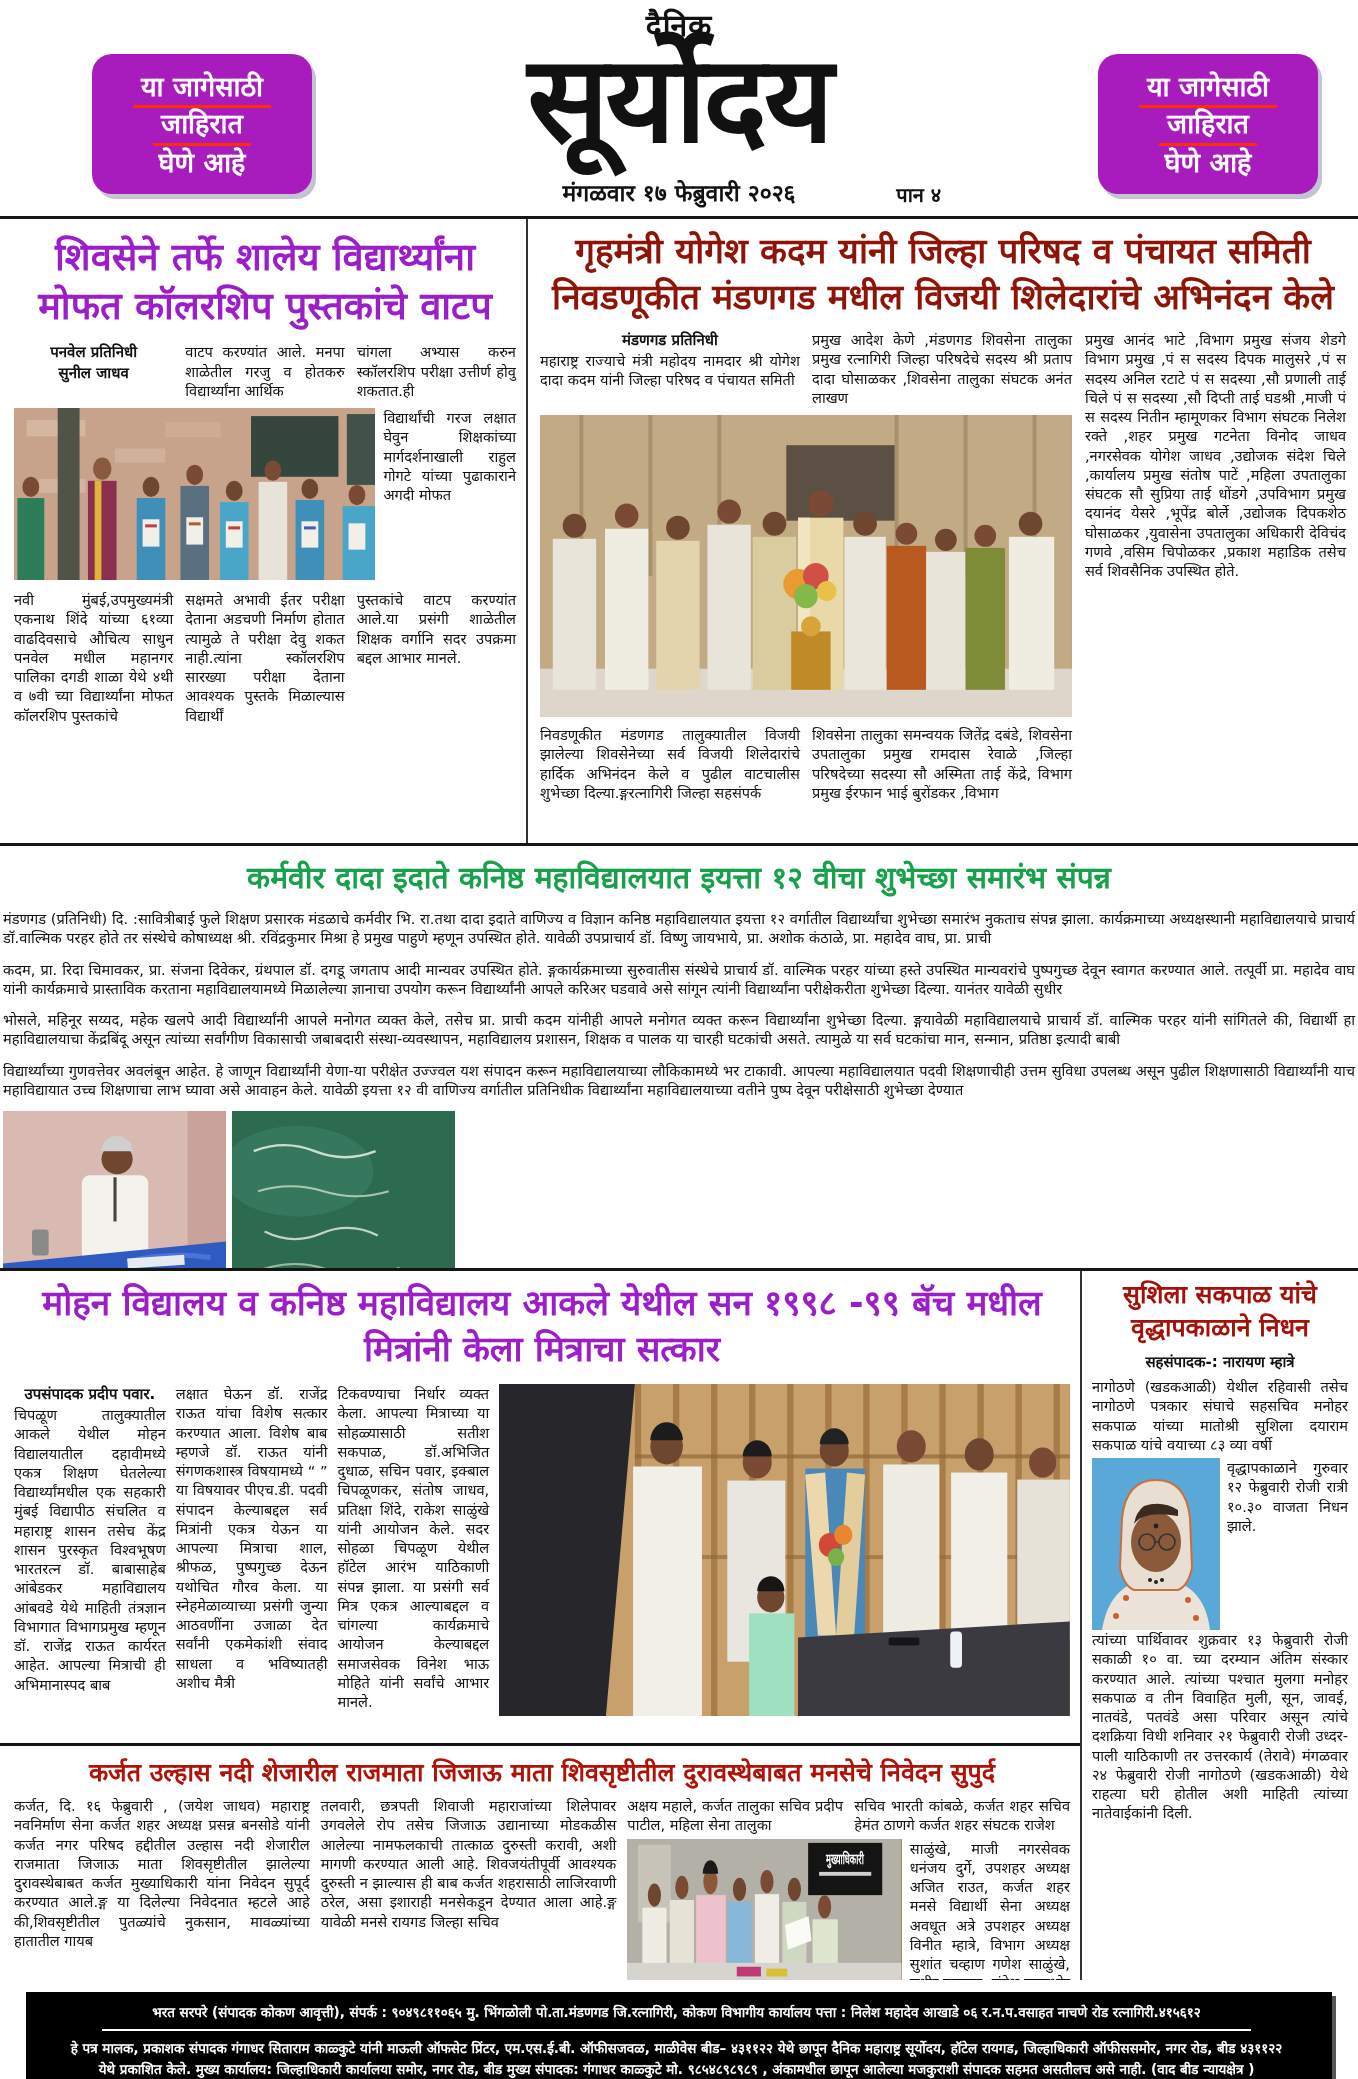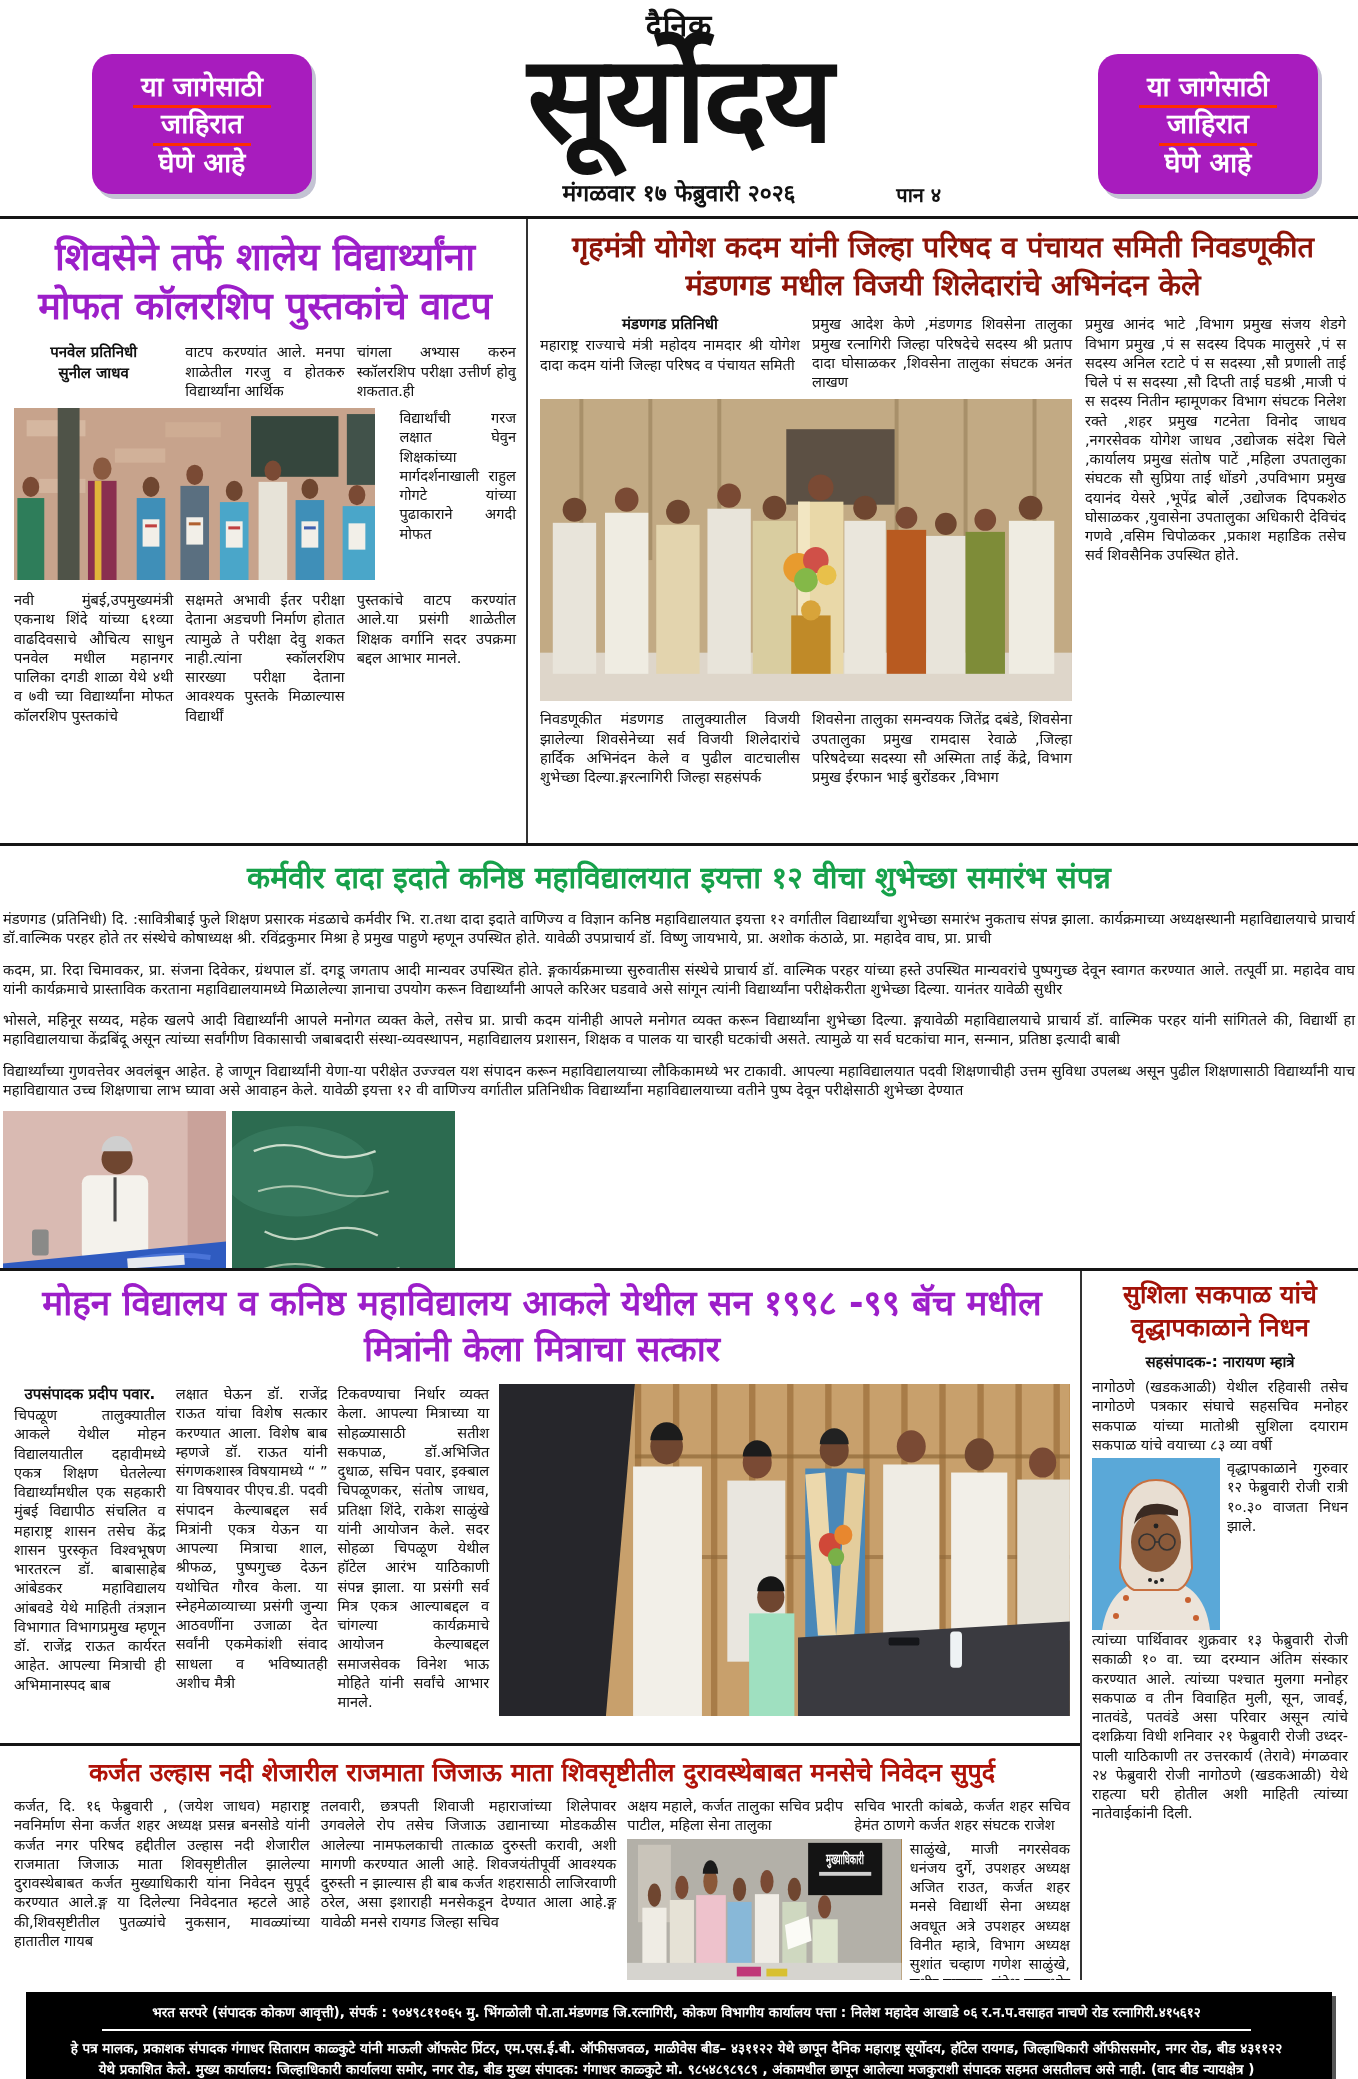--- a/index.html
+++ b/index.html
@@ -23,25 +23,25 @@
   .bt{font-size:14.6px;line-height:1.32;text-align:justify;}
   .col{flex:1;min-width:0;}
   .byl{font-weight:bold;text-align:center;font-size:15px;line-height:1.4;}
   svg.ph{display:block;width:100%;height:100%;}
   .phbox{overflow:hidden;background:#a16207;}
   
   .sec1{display:flex;border-bottom:3px solid #151515;height:624px;overflow:hidden;}
   .art1{width:502px;padding:4px 10px 0 14px;border-right:2px solid #333;}
   .h1a{color:#9c1ec9;font-size:38px;font-weight:bold;text-align:center;line-height:1.28;margin:10px 0 12px;}
   .r3{display:flex;gap:12px;justify-content:space-between;}
-  .art1 .row2{display:flex;gap:24px;margin-top:8px;}
+  .art1 .row2{display:flex;gap:8px;margin-top:8px;}
   .art1 .row2 .phbox{width:72%;height:172px;}
   .art1 .row3{display:flex;gap:12px;margin-top:10px;}
   .art2{flex:1;padding:4px 12px 0 12px;}
-  .h2a{color:#8e1408;font-size:29px;font-weight:bold;text-align:center;line-height:1.3;margin:6px 0 10px;}
+  .h2a{color:#8e1408;font-size:35px;font-weight:bold;text-align:center;line-height:1.3;margin:6px 0 10px;}
   .art2-body{display:flex;gap:13px;}
   .a2left{width:66%;}
   .a2left .phbox{height:302px;margin:8px 0;}
   .a2right{flex:1;}
   
   .sec2{border-bottom:3px solid #151515;height:420px;overflow:hidden;padding:2px 3px 0;}
   .h3a{color:#16a14a;font-size:30px;font-weight:bold;text-align:center;margin:8px 0 12px;white-space:nowrap;}
   .sec2-body{display:flex;gap:12px;flex-direction:column;}
   .sec2-right{width:452px;flex:none;}
   .sec2-right .phs{display:flex;gap:6px;height:246px;}

